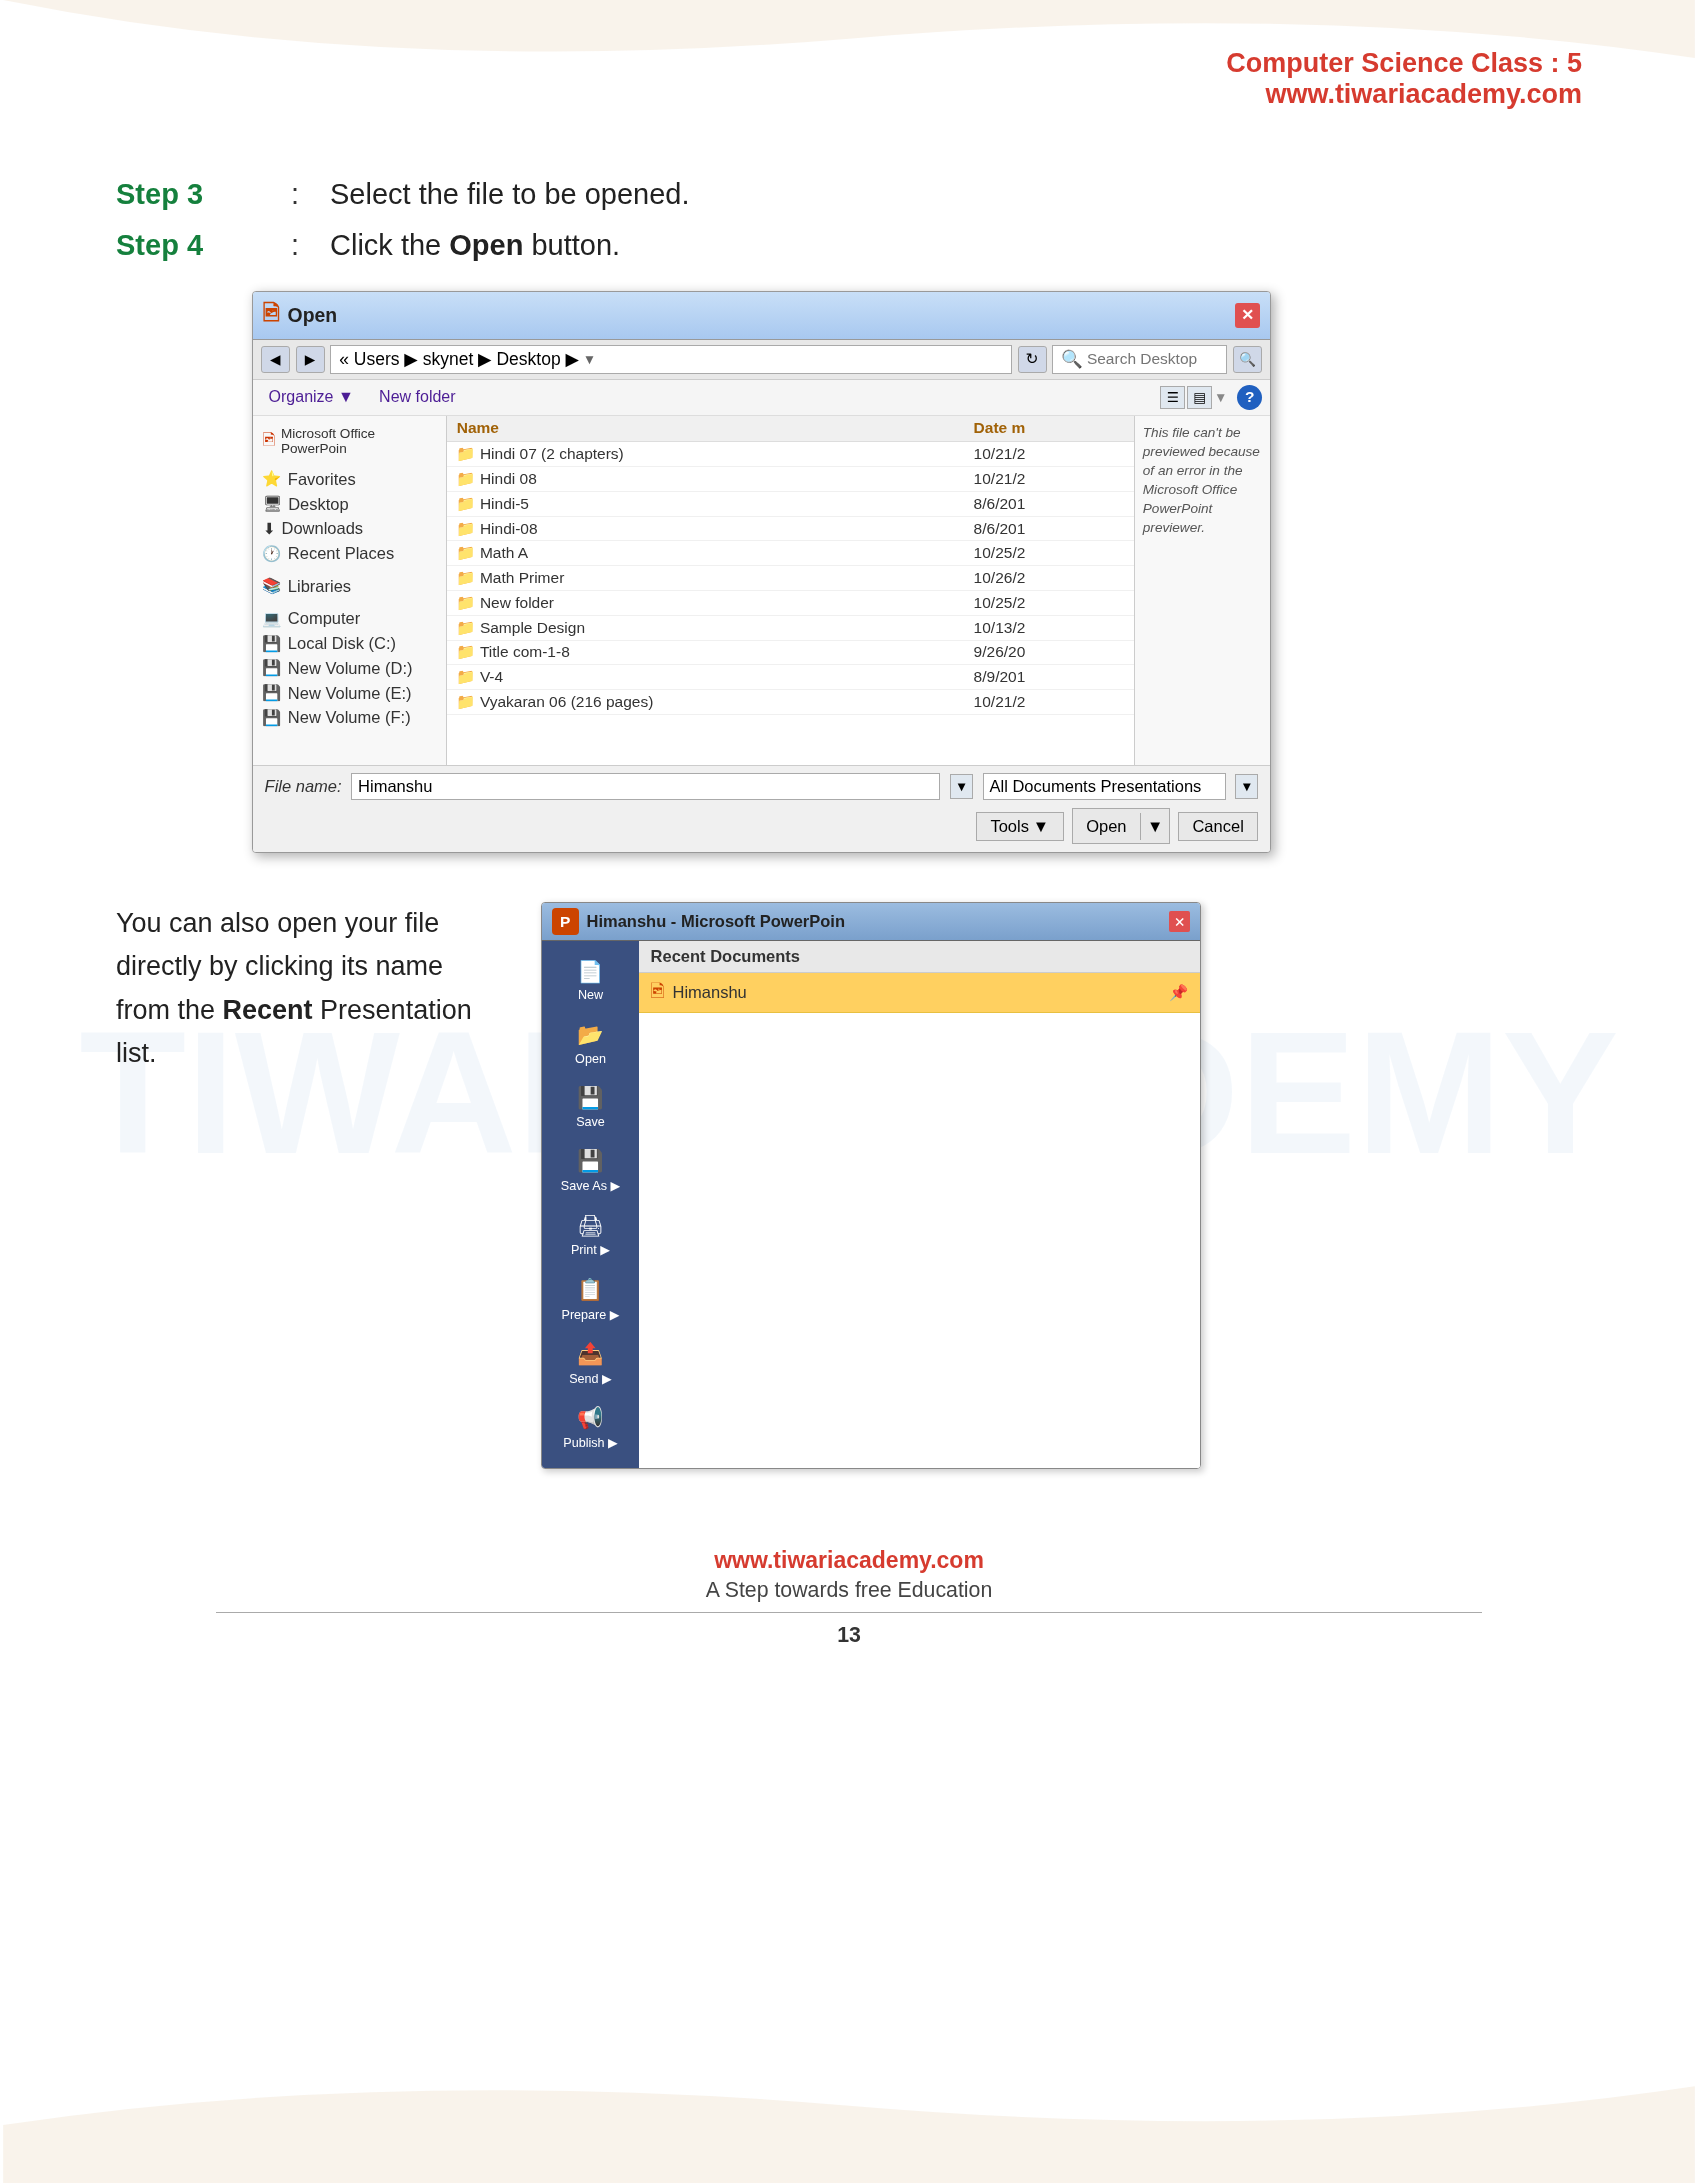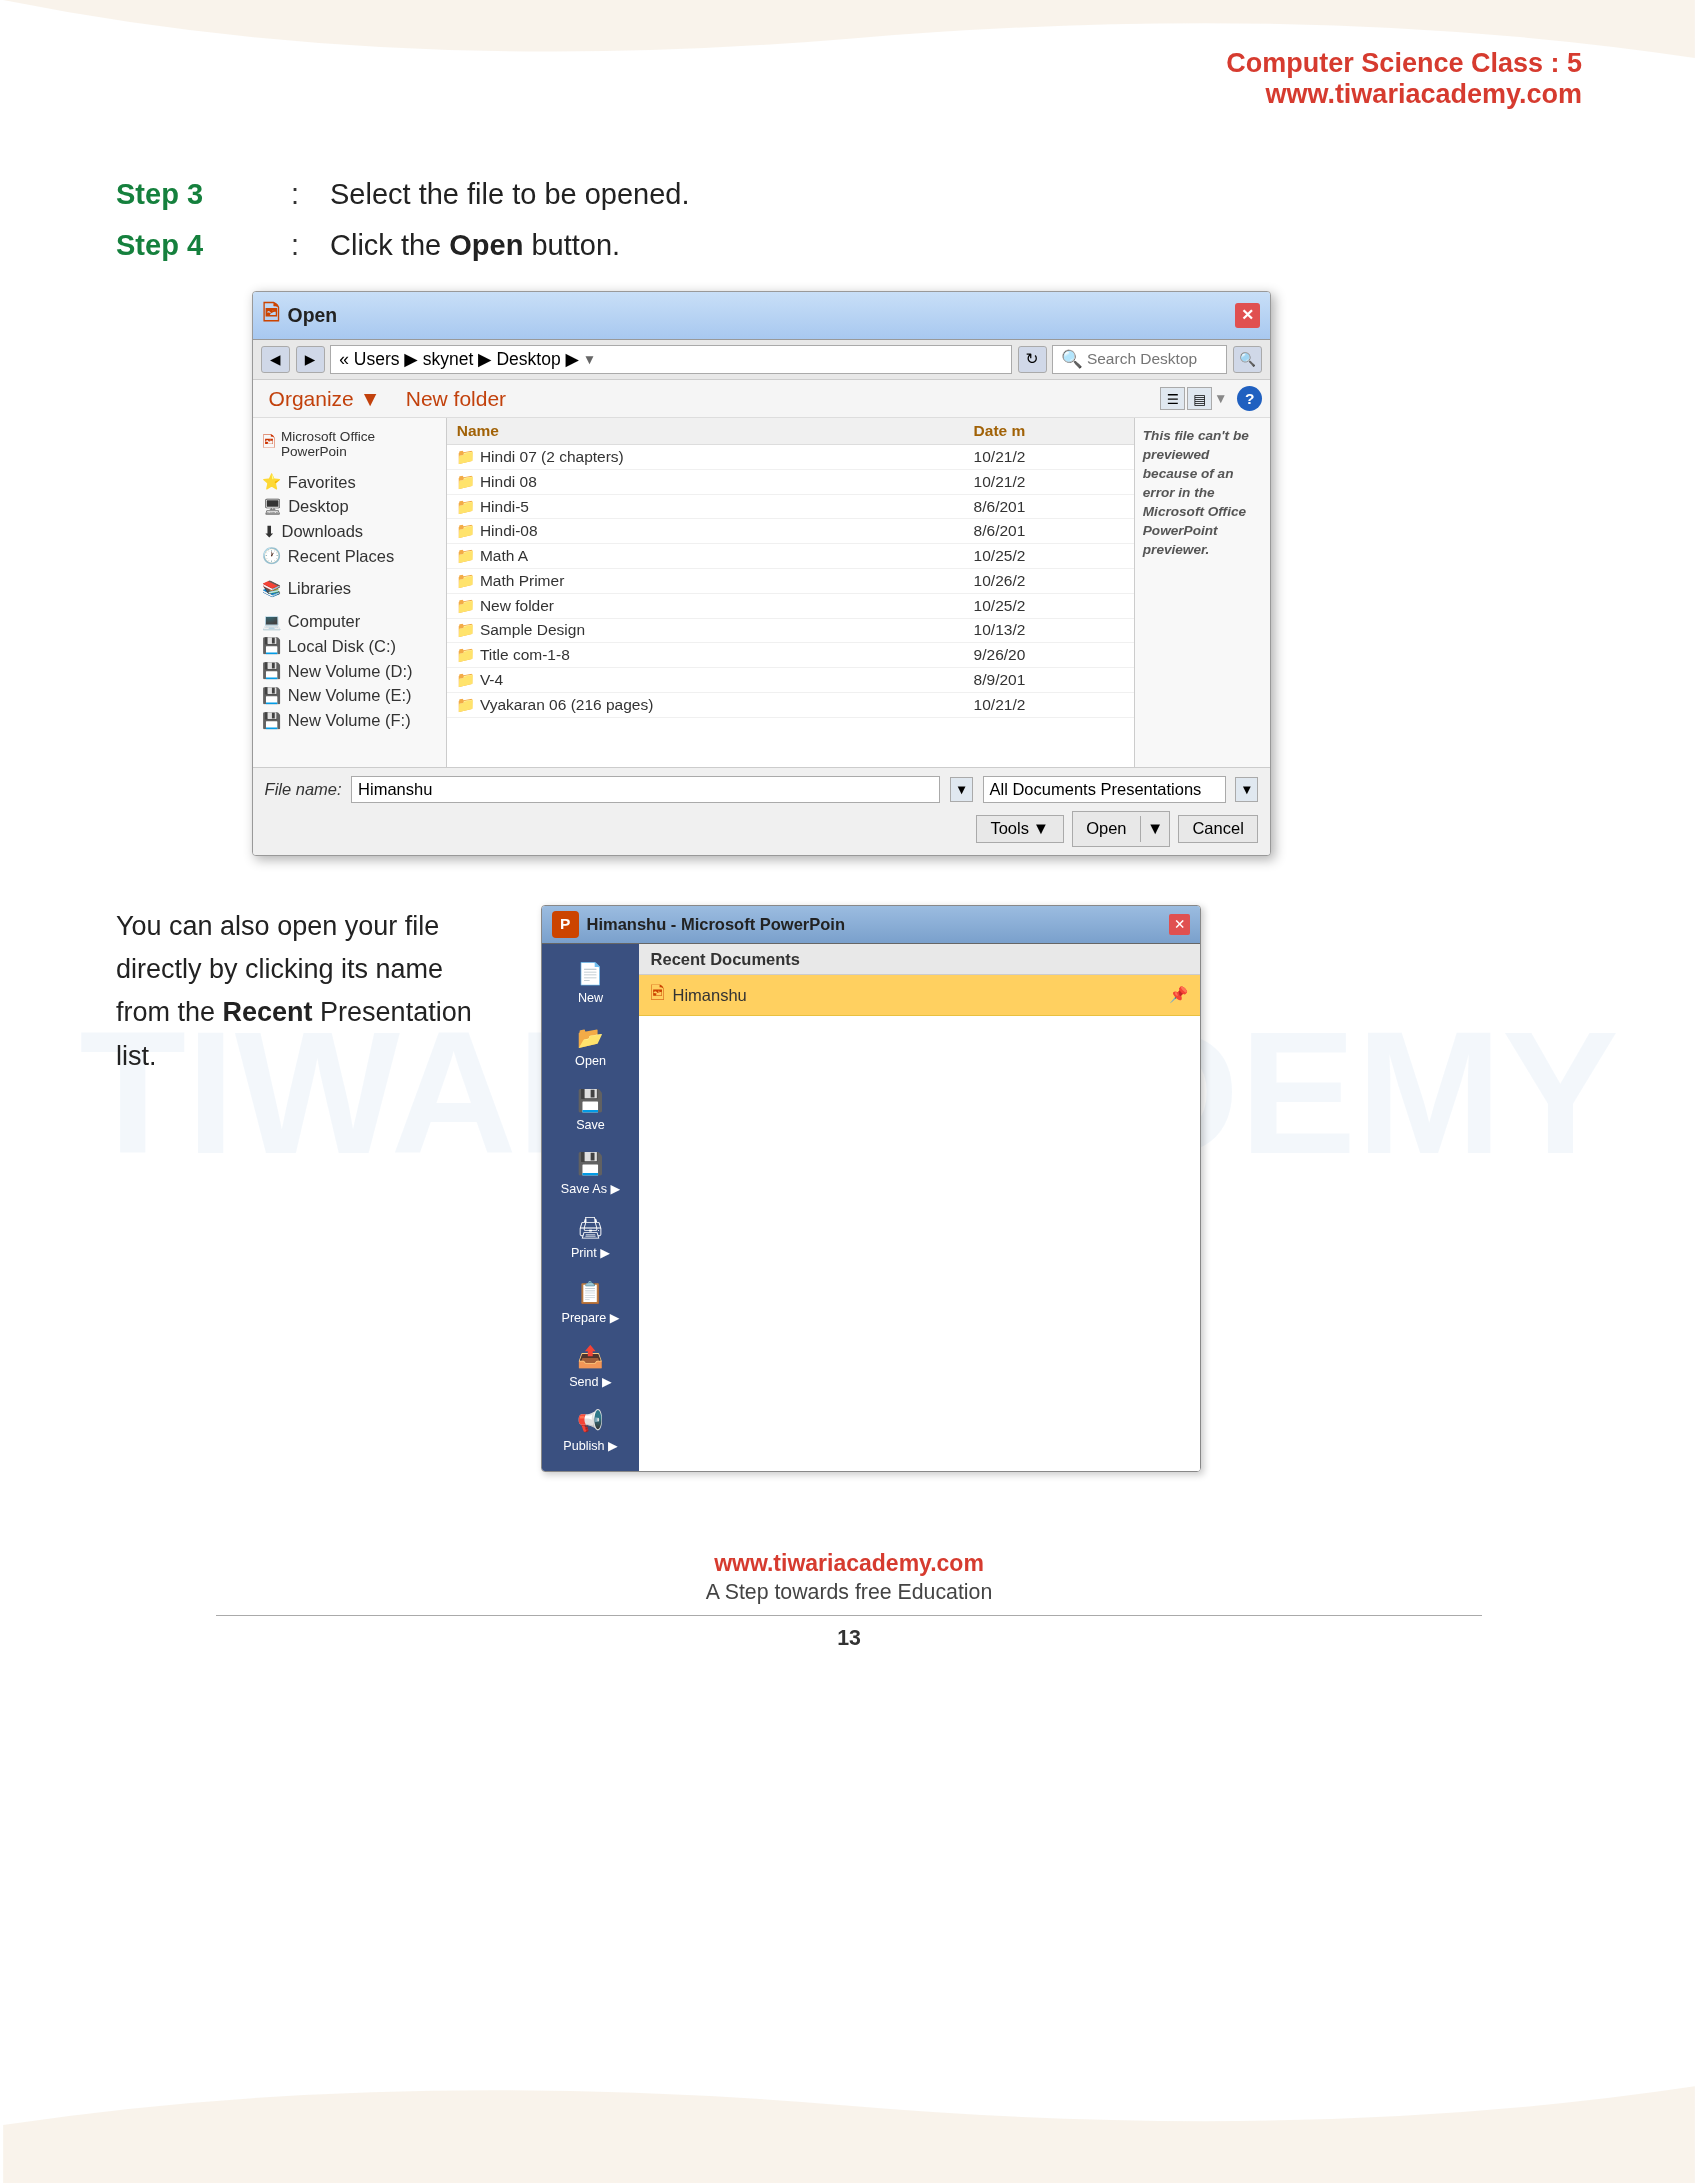--- a/index.html
+++ b/index.html
@@ -185,22 +185,22 @@
       background: #f5f5f5;
       padding: 4.9px 7.8px;
       display: flex;
       align-items: center;
       gap: 9.7px;
       border-bottom: 1px solid #ddd;
     }
     .toolbar-btn {
       background: transparent;
       border: none;
-      font-size: 21px;
-      color: #c2410c;
+      font-size: 16px;
+      color: #4c1d95;
       cursor: pointer;
       padding: 1.9px 7.8px;
       text-align: right;
     }
     .toolbar-view-icons {
       display: flex;
       align-items: center;
       gap: 1.9px;
     }
     .view-btn {
@@ -290,21 +290,20 @@
 
     .preview-panel {
       width: 136px;
       background: #f8f8f8;
       border-left: 1px solid #ccc;
       padding: 7.8px;
       font-size: 13.6px;
       color: #555;
       font-style: italic;
       line-height: 1.4;
-      font-weight: bold;
     }
 
     .dialog-footer {
       background: #f0f0f0;
       border-top: 1px solid #ccc;
       padding: 7.8px 11.6px;
     }
     .footer-row1 {
       display: flex;
       align-items: center;

